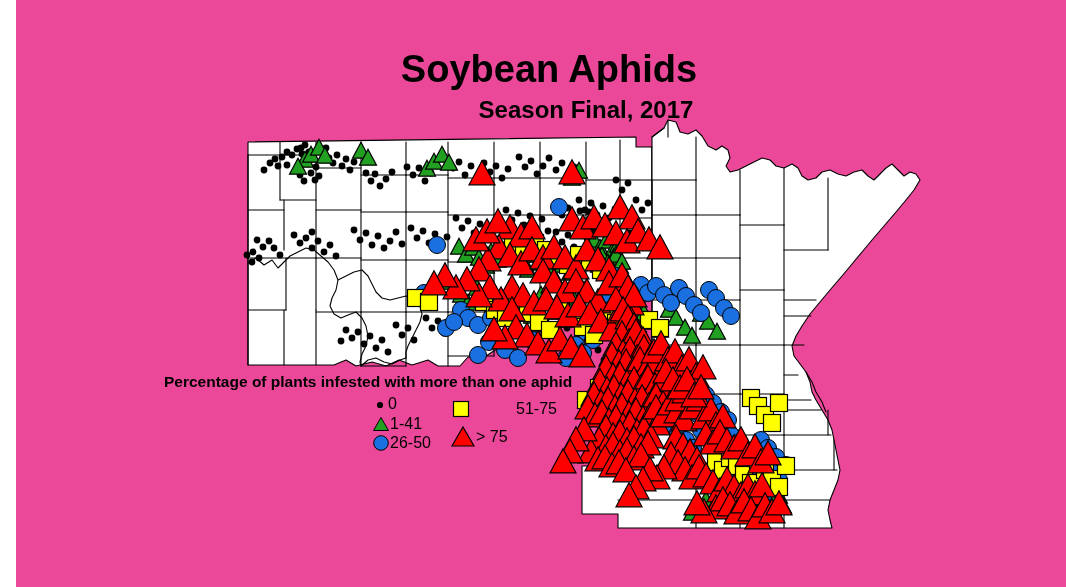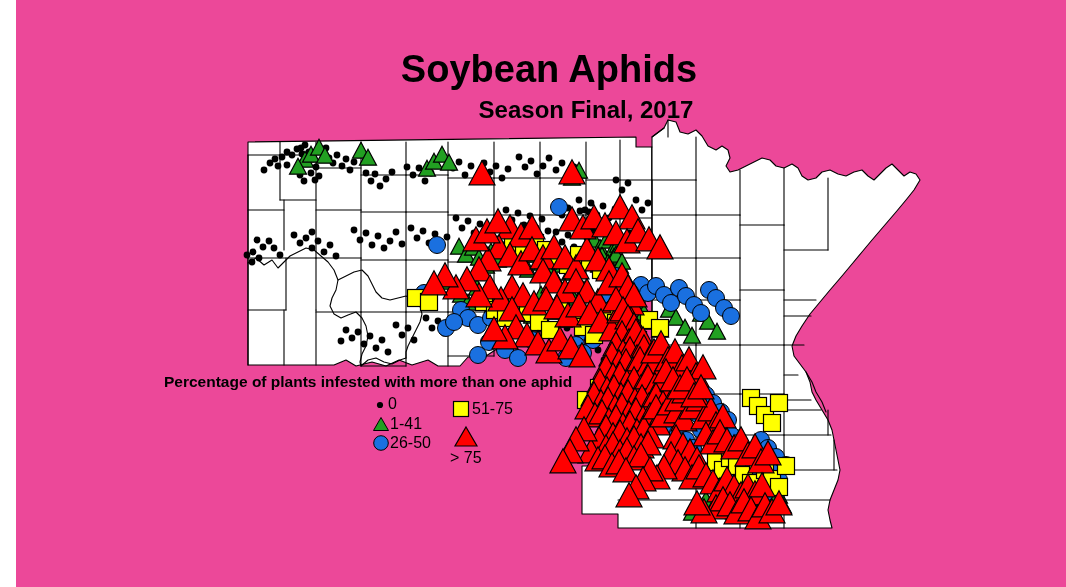--- a/index.html
+++ b/index.html
@@ -992,30 +992,30 @@
 
     <div class="lg-item" style="left:0px; top:38px;">
       <span class="lg-sym" style="width:18px;height:18px;">
         <svg width="18" height="18" viewBox="0 0 18 18">
             <circle cx="9" cy="9" r="7.3" fill="#1A70E0" stroke="#000000" stroke-width="1"></circle>
           </svg>
       </span>
       <span class="lg-label">26-50</span>
     </div>
 
-    <div class="lg-item" style="left:78px; top:2px;">
+    <div class="lg-item" style="left:78px; top:2px;gap:44px;">
       <span class="lg-sym" style="width:22px;height:22px;">
         <svg width="22" height="22" viewBox="0 0 22 22">
             <rect x="3.5" y="3.5" width="15" height="15" fill="#FFFF00" stroke="#000000" stroke-width="1.2"></rect>
           </svg>
       </span>
       <span class="lg-label">51-75</span>
     </div>
 
-    <div class="lg-item" style="left:78px; top:28px;flex-direction:column;">
+    <div class="lg-item" style="left:78px; top:28px;">
       <span class="lg-sym" style="width:26px;height:26px;">
         <svg width="26" height="26" viewBox="0 0 26 26">
             <polygon points="13,3 24,22 2,22" fill="#FF0000" stroke="#000000" stroke-width="1.2"></polygon>
           </svg>
       </span>
       <span class="lg-label">&gt; 75</span>
     </div>
 
   </div>
 

